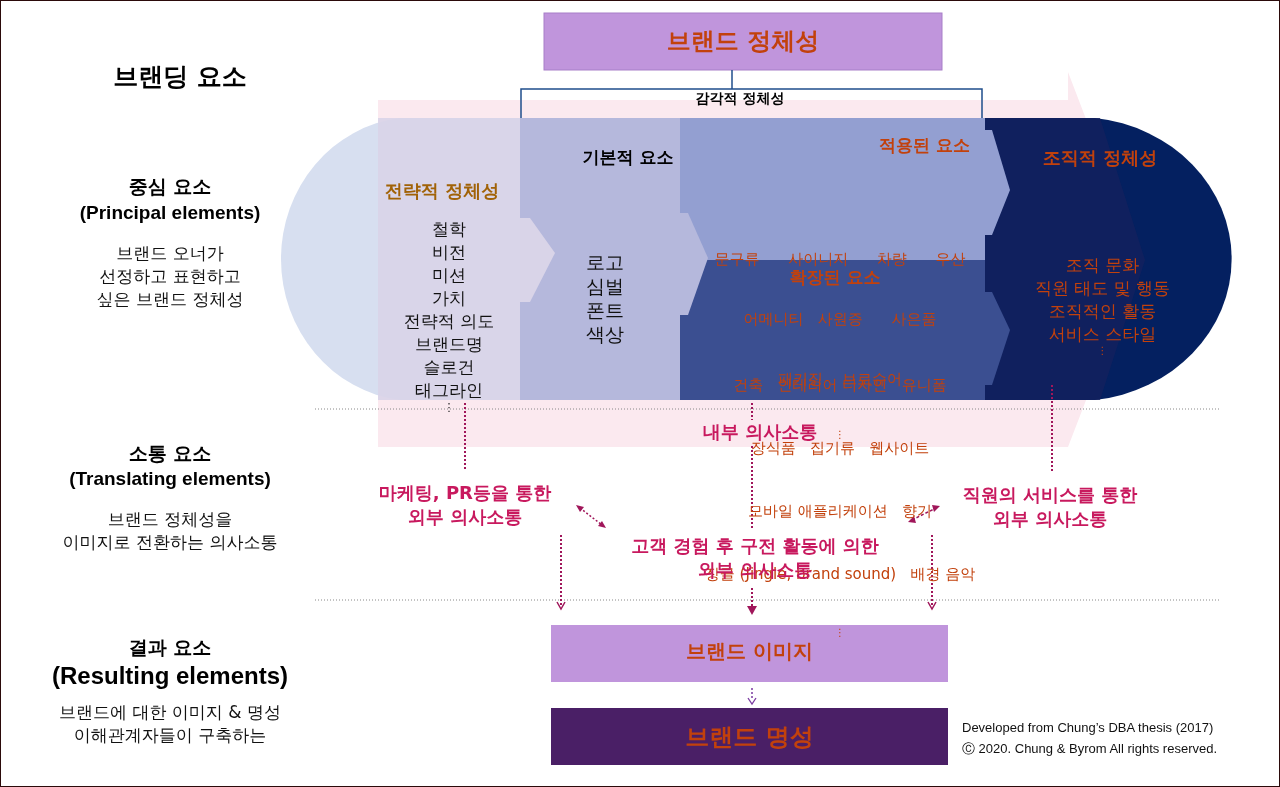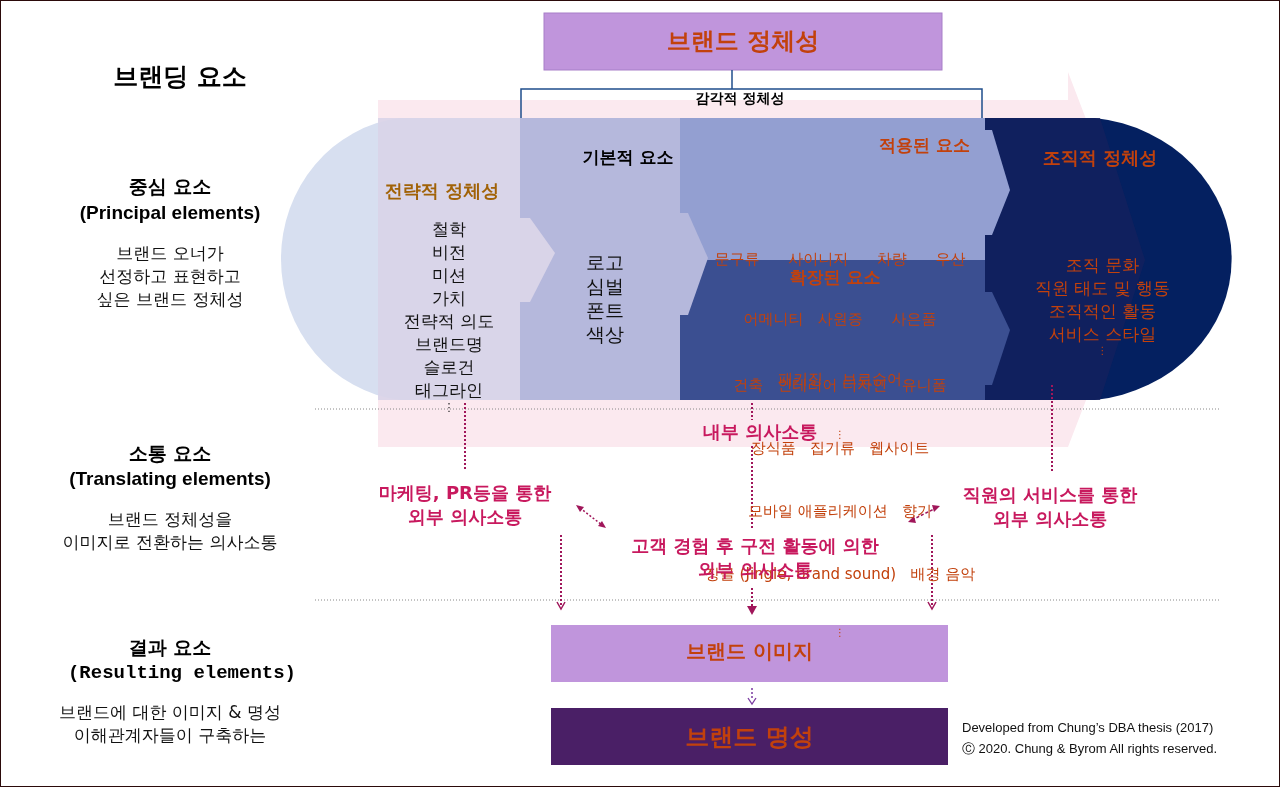--- a/index.html
+++ b/index.html
@@ -88,21 +88,21 @@
 </div>
 
 <div class="left-head" style="left:40px;top:441px;width:260px;font-size:19px;">소통 요소</div>
 <div class="left-head" style="left:10px;top:468px;width:320px;font-size:19px;font-family:'Liberation Sans',sans-serif;">(Translating elements)</div>
 <div class="left-desc" style="left:10px;top:508px;width:320px;">
   <div>브랜드 정체성을</div>
   <div>이미지로 전환하는 의사소통</div>
 </div>
 
 <div class="left-head" style="left:40px;top:635px;width:260px;font-size:19px;">결과 요소</div>
-<div class="left-head" style="left:22px;top:662px;width:320px;font-size:19px;font-family:Liberation Mono, monospace;">(Resulting elements)</div>
+<div class="left-head" style="left:10px;top:662px;width:320px;font-size:24px;font-family:Liberation Sans, sans-serif;">(Resulting elements)</div>
 <div class="left-desc" style="left:10px;top:701px;width:320px;">
   <div>브랜드에 대한 이미지 &amp; 명성</div>
   <div>이해관계자들이 구축하는</div>
 </div>
 
 <div class="abs ctr lbl-w" style="left:544px;top:25px;width:398px;font-size:24px;font-weight:bold;">브랜드 정체성</div>
 
 <div class="abs ctr" style="left:640px;top:90px;width:200px;font-size:14px;font-weight:bold;color:#000;text-align:center;">감각적 정체성</div>
 
 <div class="col-head" style="left:362px;top:146px;width:160px;color:#a16207;margin-top:33px;">전략적 정체성</div>

